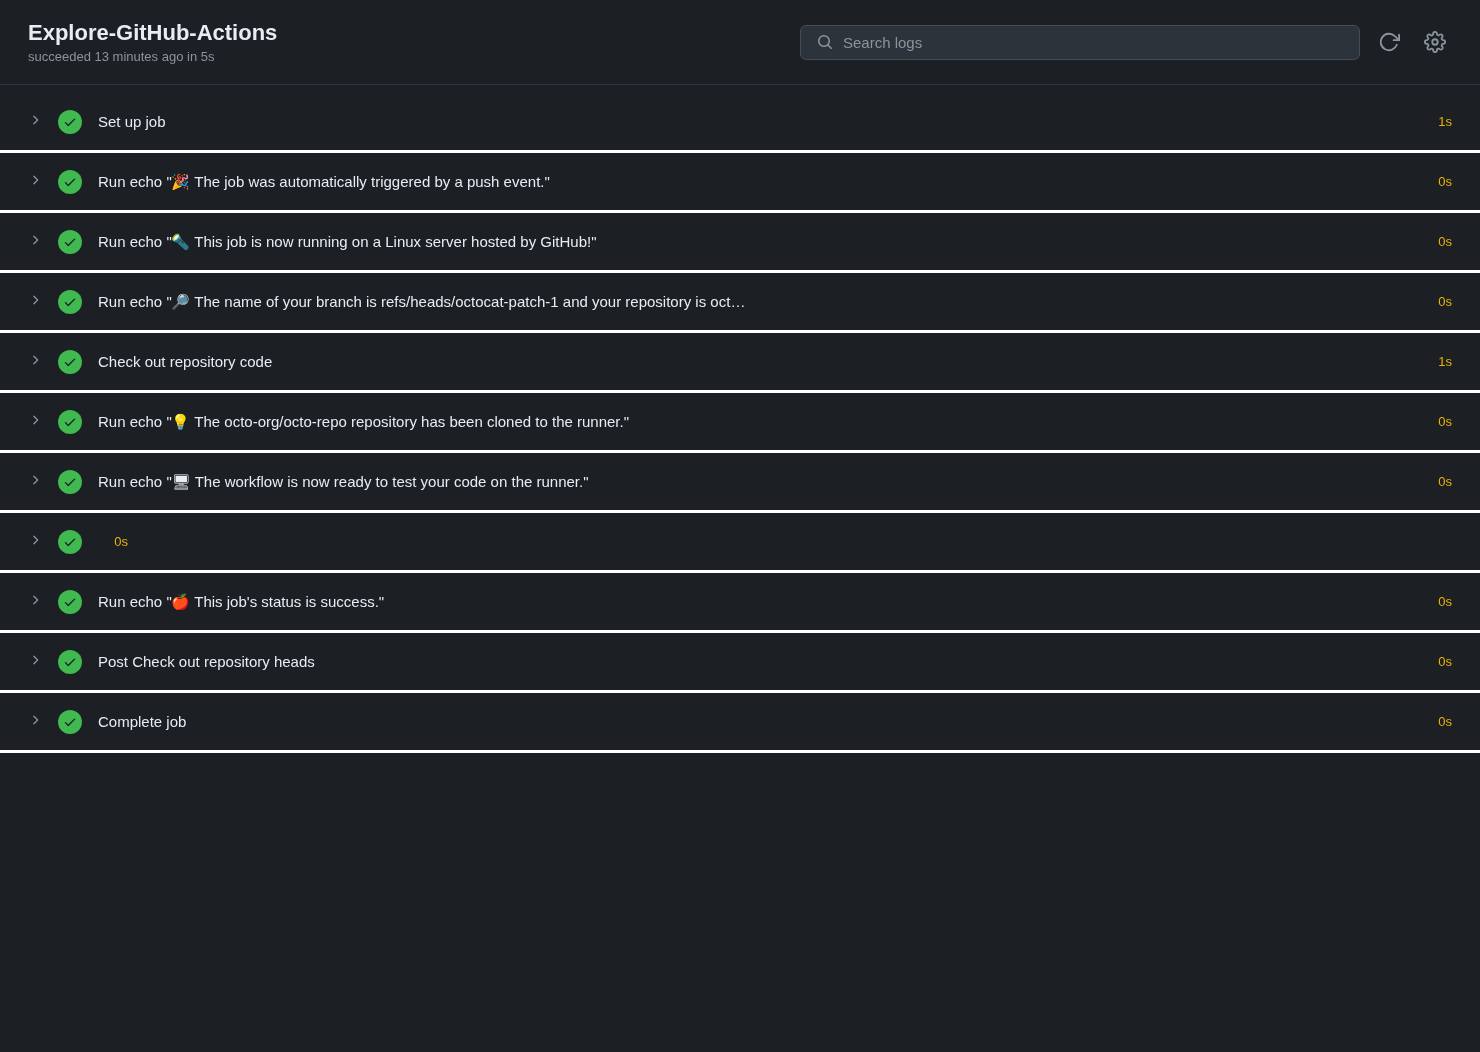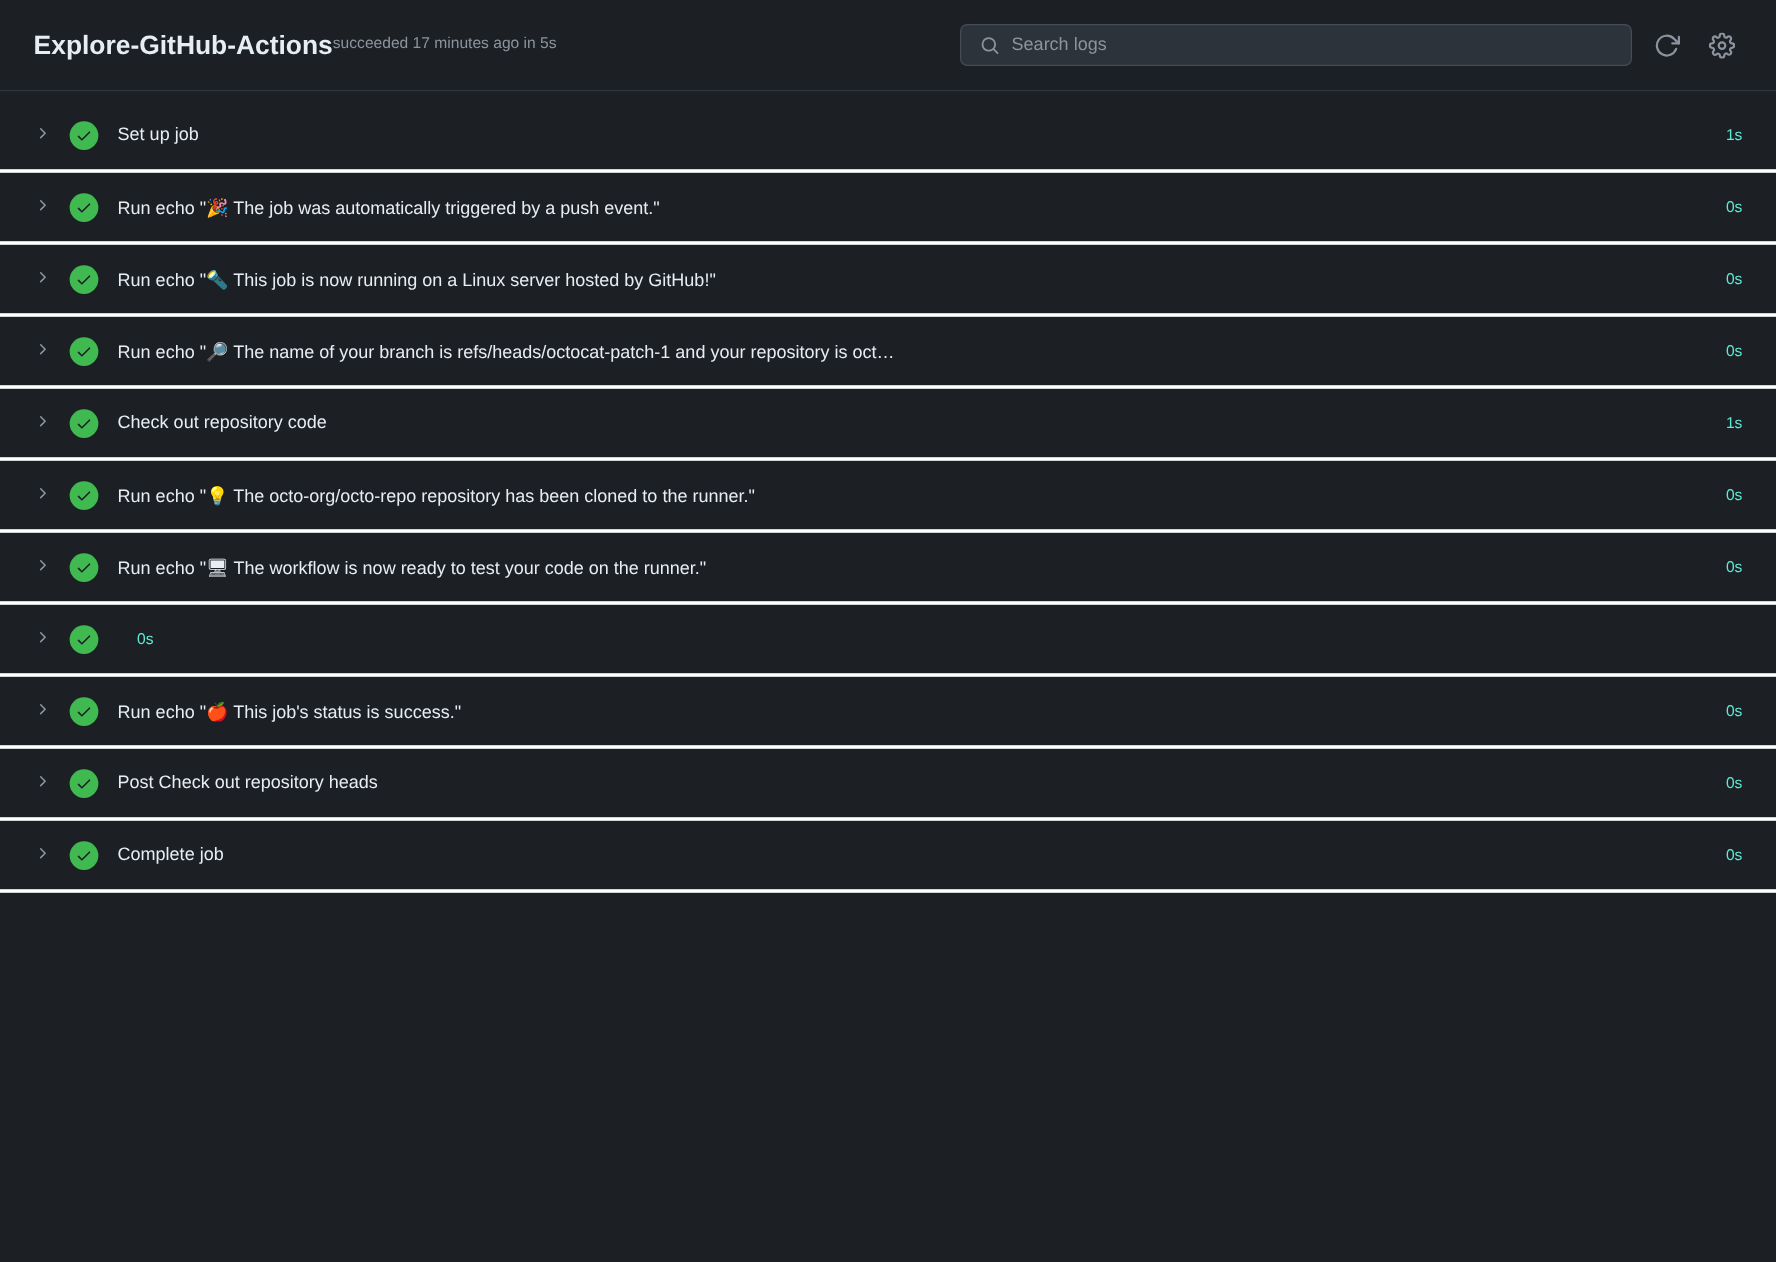--- a/index.html
+++ b/index.html
@@ -20,21 +20,21 @@
     .header {
       display: flex;
       align-items: center;
       justify-content: space-between;
       padding: 20px 28px 20px 28px;
       border-bottom: 1px solid #30363d;
     }
 
     .header-left {
       display: flex;
-      flex-direction: row;
+      flex-direction: column;
     }
 
     .header-title {
       font-size: 22px;
       font-weight: 700;
       color: #e6edf3;
     }
 
     .header-subtitle {
       font-size: 13px;
@@ -135,33 +135,33 @@
       fill: #1c1f23;
     }
 
     .job-label {
       flex: 1;
       font-size: 15px;
       color: #e6edf3;
     }
 
     .job-duration {
-      color: #5eead4;
+      color: #eab308;
       font-size: 13px;
       min-width: 30px;
       text-align: right;
     }
   </style>
 </head>
 <body>
 
 <div class="header">
   <div class="header-left">
     <span class="header-title">Explore-GitHub-Actions</span>
-    <span class="header-subtitle">succeeded 17 minutes ago in 5s</span>
+    <span class="header-subtitle">succeeded 13 minutes ago in 5s</span>
   </div>
   <div class="header-right">
     <div class="search-box">
       <span class="search-icon-wrap">
         <svg viewBox="0 0 16 16" width="16" height="16" fill="#8b949e">
           <path d="M10.68 11.74a6 6 0 0 1-7.922-8.982 6 6 0 0 1 8.982 7.922l3.04 3.04a.749.749 0 0 1-.326 1.275.749.749 0 0 1-.734-.215ZM11.5 7a4.499 4.499 0 1 0-8.997 0A4.499 4.499 0 0 0 11.5 7Z"></path>
         </svg>
       </span>
       <input class="search-input" type="text" placeholder="Search logs" style="">
     </div>

